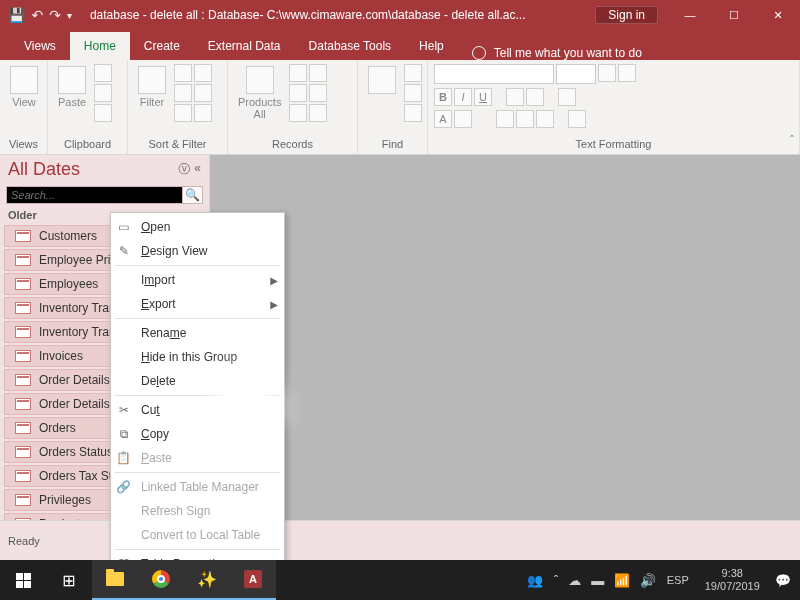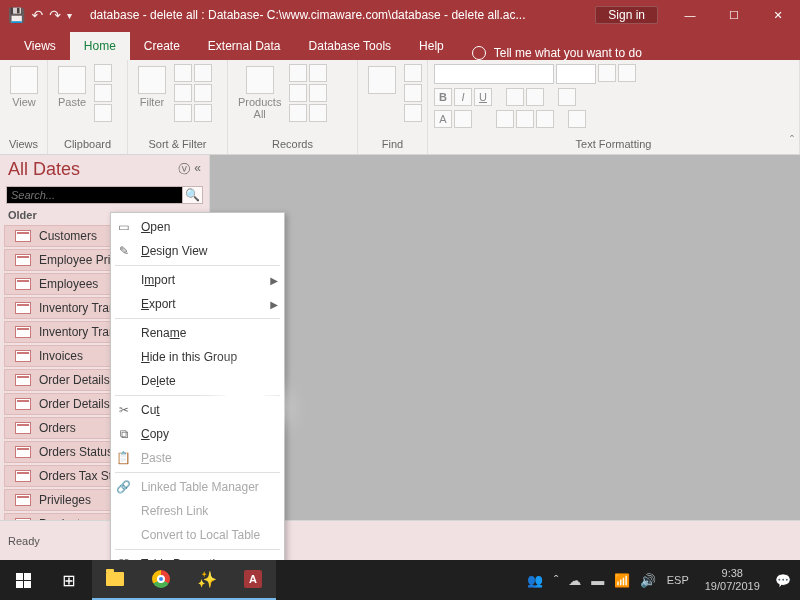--- a/index.html
+++ b/index.html
@@ -347,21 +347,21 @@
       <span class="mic">📋</span>
       <span><u>P</u>aste</span>
     </div>
   <div class="sep"></div>
   <div class="row disabled">
       <span class="mic">🔗</span>
       <span>Linked Table Manager</span>
     </div>
   <div class="row disabled">
       <span class="mic"></span>
-      <span>Refresh Link</span>
+      <span>Refresh Sign</span>
     </div>
   <div class="row disabled">
       <span class="mic"></span>
       <span>Convert to Local Table</span>
     </div>
   <div class="sep"></div>
   <div class="row">
       <span class="mic">☷</span>
       <span>T<u>a</u>ble Properties</span>
     </div>

